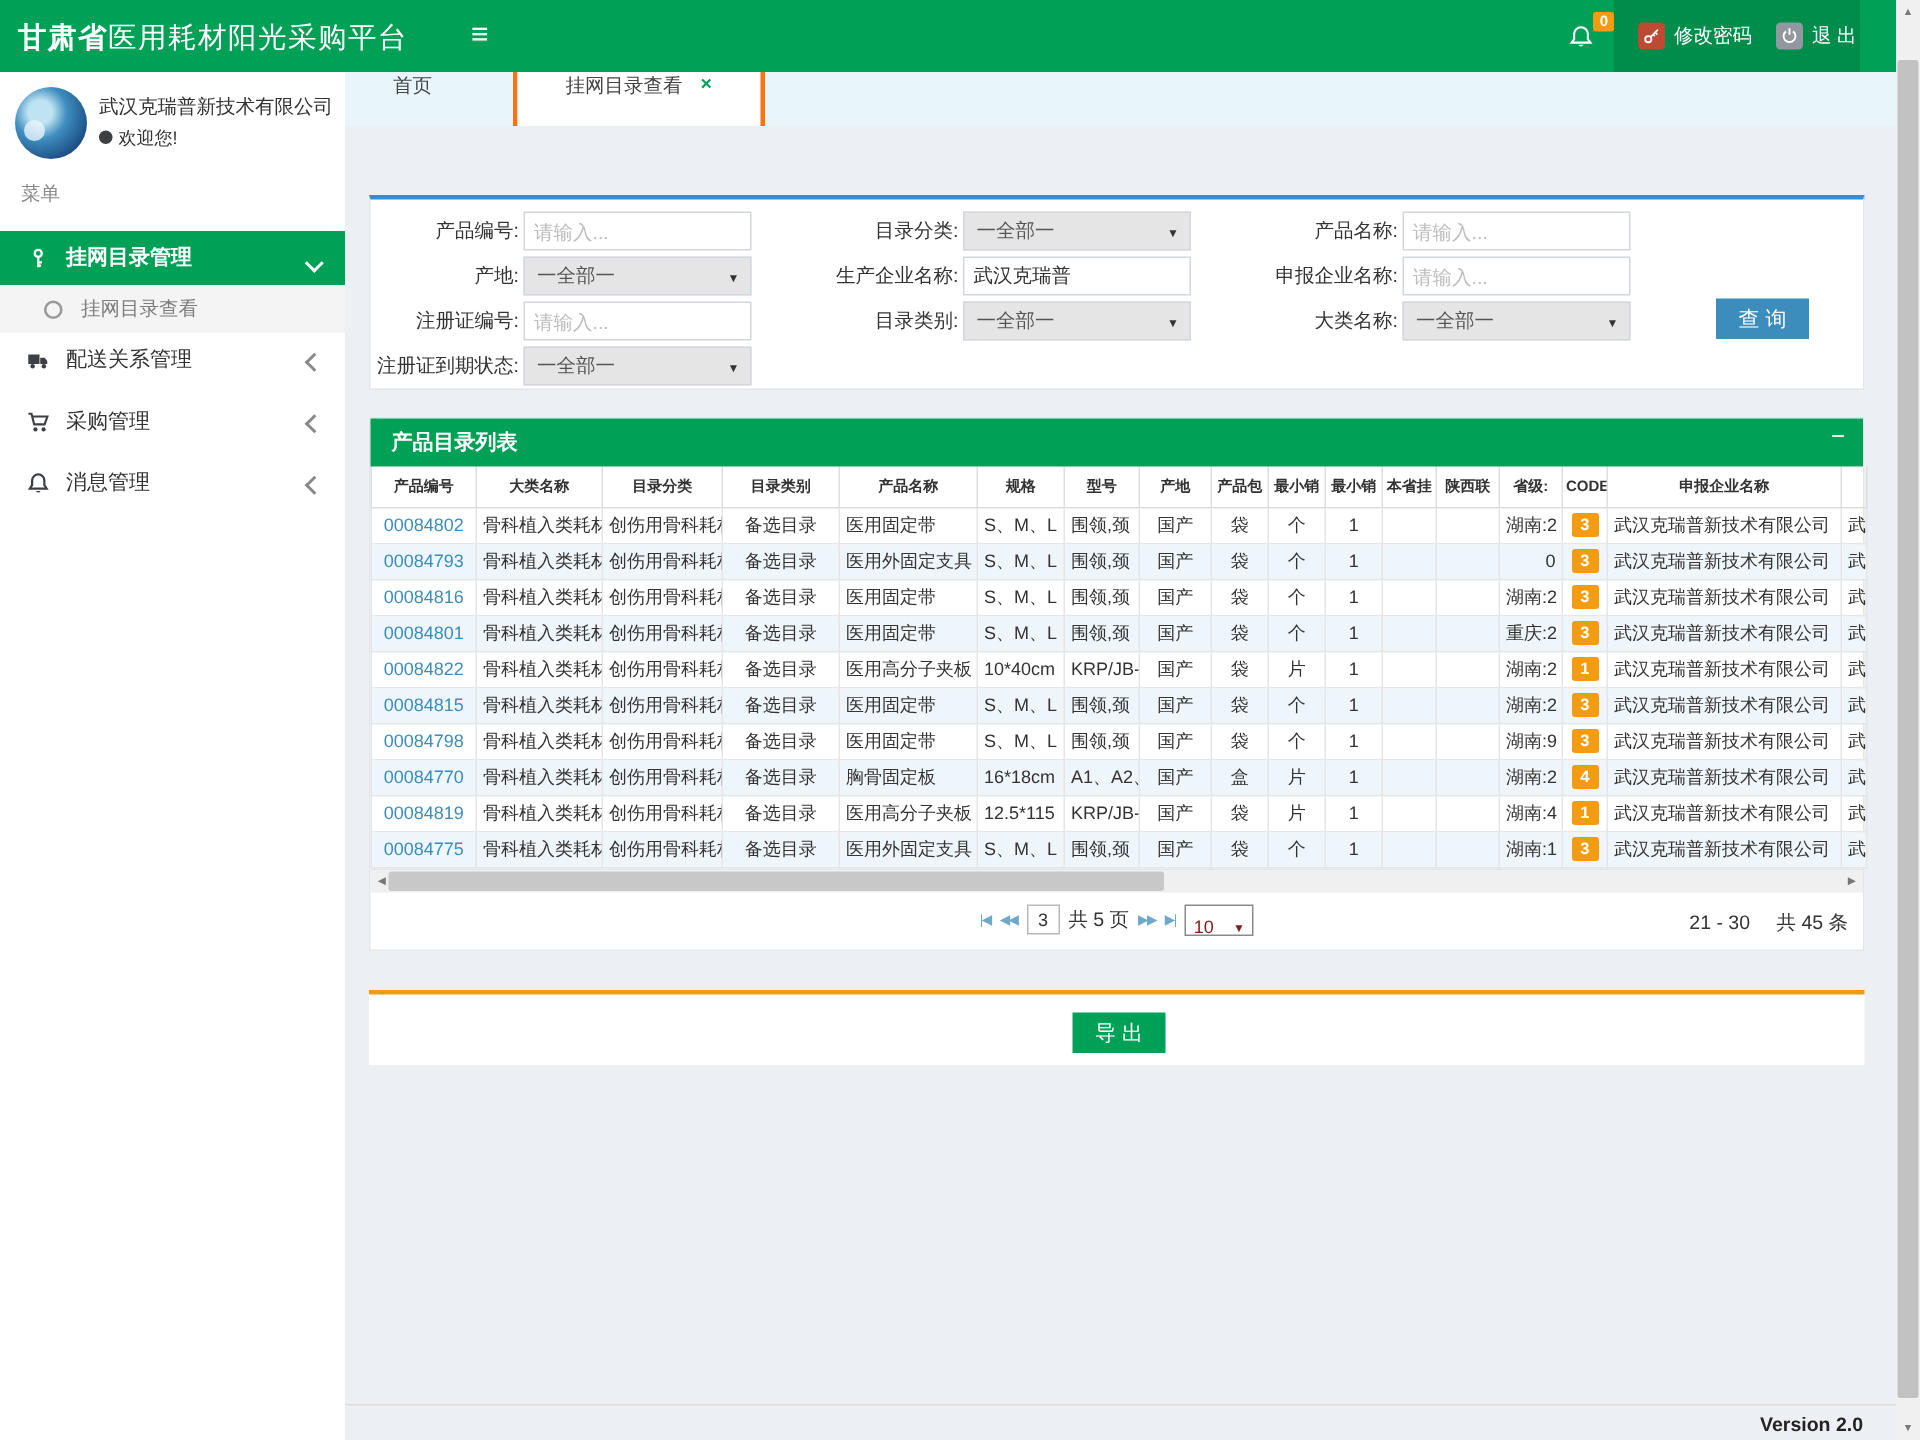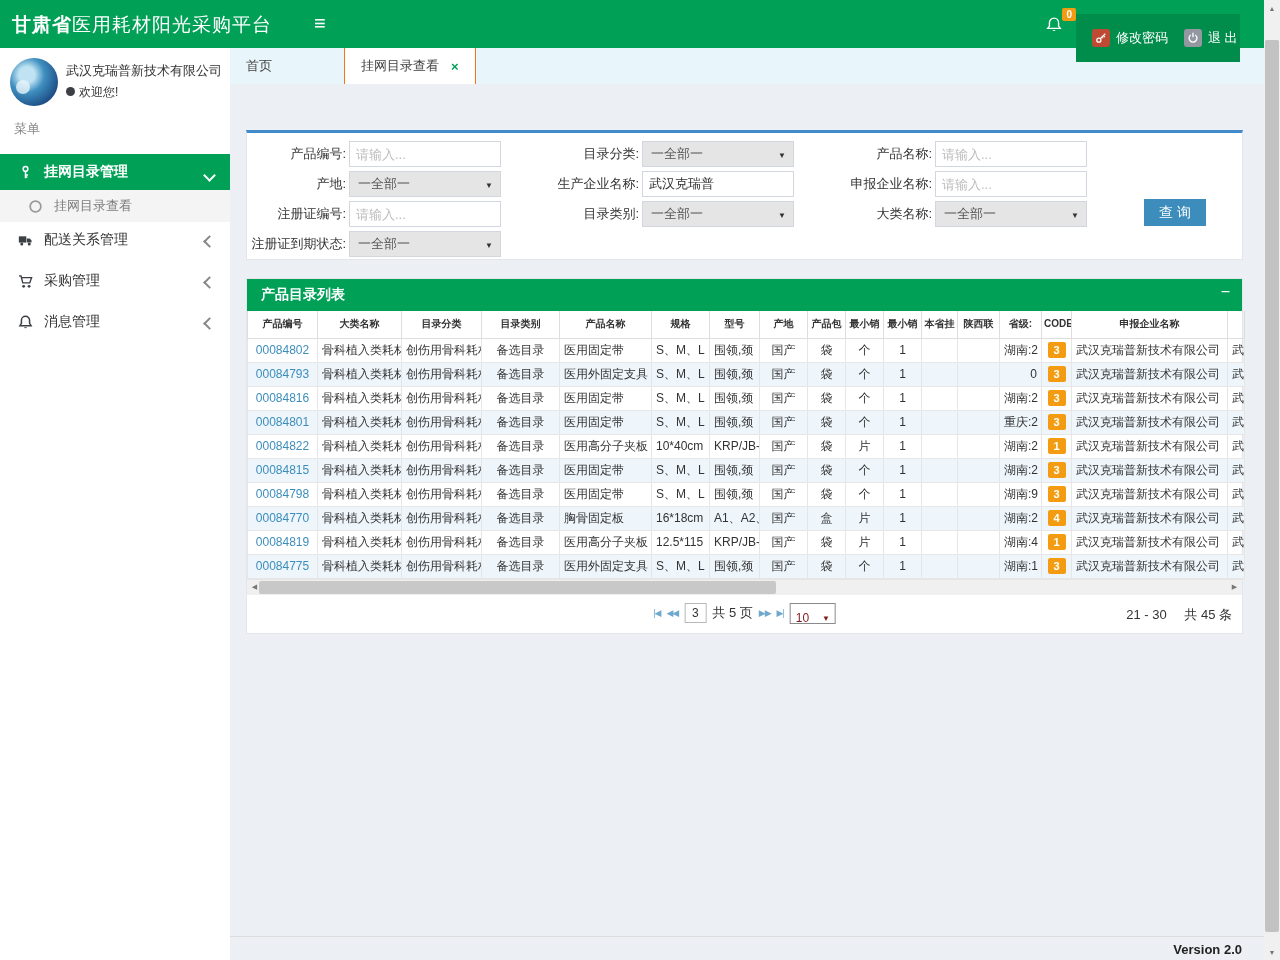--- a/index.html
+++ b/index.html
@@ -7,21 +7,21 @@
        font-family:"Liberation Sans","DejaVu Sans",sans-serif;color:#333;}
   
   .topbar{position:absolute;left:0;top:0;width:1264px;height:48px;background:#00a157;color:#fff;z-index:5;}
   .brand{position:absolute;left:12px;top:12px;font-size:19px;letter-spacing:1px;white-space:nowrap;}
   .brand b{font-weight:900;}
   .burger{position:absolute;left:314px;top:12px;font-size:20px;color:#fff;cursor:pointer;}
   .notif{position:absolute;left:1046px;top:14px;width:26px;height:22px;cursor:pointer;}
   .notif svg{width:16px;height:16px;margin-top:3px;}
   .notif .nbadge{position:absolute;right:-4px;top:-6px;background:#f39c12;color:#fff;font-size:10px;
        padding:1px 4px;border-radius:2px;font-weight:bold;}
-  .top-right{position:absolute;left:1076px;top:14px;width:164px;height:48px;background:#008d4c;display:flex;align-items:center;}
+  .top-right{position:absolute;left:1076px;top:0;width:164px;height:48px;background:#008d4c;display:flex;align-items:center;}
   .top-item{display:flex;align-items:center;margin-left:16px;cursor:pointer;font-size:13px;color:#fff;white-space:nowrap;}
   .ico-sq{width:18px;height:18px;border-radius:3px;display:inline-flex;align-items:center;justify-content:center;margin-right:6px;}
   .ico-key{background:#bf4a33;}
   .ico-pwr{background:#9398a0;}
   .ico-sq svg{width:12px;height:12px;}
   
   .sidebar{position:absolute;left:0;top:48px;width:230px;height:912px;background:#ffffff;border-right:1px solid #e4e7ea;}
   .avatar{position:absolute;left:10px;top:10px;width:48px;height:48px;border-radius:50%;
       background:radial-gradient(circle at 35% 35%, #bfe3f2 0 18%, #3f8fc0 40%, #1d4f86 75%, #123a66 100%);overflow:hidden;}
   .avatar:after{content:"";position:absolute;left:6px;top:22px;width:14px;height:14px;border-radius:50%;background:#e8f4fa;opacity:.8;}
@@ -34,21 +34,21 @@
   .m-item .mi svg{width:15px;height:15px;}
   .m-active{background:#00a157;color:#fff;font-weight:bold;}
   .m-sub{background:#f4f4f4;color:#7d7d7d;font-size:13px;}
   .m-sub .mi{margin-left:26px;font-size:13px;}
   .m-plain{color:#333;}
   .chev{position:absolute;right:16px;width:7px;height:7px;border-right:2px solid;border-bottom:2px solid;}
   .chev-down{transform:rotate(45deg);border-color:#fff;}
   .chev-left{transform:rotate(135deg);border-color:#888;}
   
   .tabbar{position:absolute;left:230px;top:48px;width:1034px;height:36px;background:#e8f5fa;display:flex;border-bottom:1px solid #dfe9ee;}
-  .tab{height:36px;display:flex;align-items:center;padding:0 16px;font-size:13px;color:#444;border-right:1px solid #f97316;cursor:pointer;white-space:nowrap;}
+  .tab{height:36px;display:flex;padding:0 32px;font-size:13px;color:#444;border-right:3px solid #f97316;cursor:pointer;white-space:nowrap;}
   .tab.active{background:#ffffff;}
   .tab .tx{color:#00a157;font-weight:bold;margin-left:12px;font-size:13px;cursor:pointer;}
   .tab1{width:115px;box-sizing:border-box;}
   
   .content{position:absolute;left:230px;top:84px;width:1034px;height:876px;background:#ecf0f5;}
   .page-head{position:absolute;left:16px;top:8px;width:1001px;height:34px;}
   .pg-title{font-size:20px;font-weight:bold;color:#333;display:inline-block;}
   .pg-sub{font-size:15px;font-weight:bold;color:#3c8dbc;margin-left:8px;cursor:pointer;}
   .pg-div{color:#ccc;margin:0 10px;font-size:14px;}
   .pg-code{font-size:15px;color:#aaa;cursor:pointer;}
@@ -522,20 +522,23 @@
           <span class="caret">▼</span>
         </span>
       </div>
       <div class="pg-info">
         <span style="margin-left:0">21 - 30</span>
         <span>共 45 条</span>
       </div>
     </div>
   </div>
 
+  <div class="export-panel">
+    <button class="export-btn">导 出</button>
+  </div>
 
   <div class="foot-line"></div>
   <div class="version">Version 2.0</div>
 </div>
 
 <div class="vscroll">
   <span class="vs-arrow vs-up">▲</span>
   <div class="vs-thumb"></div>
   <span class="vs-arrow vs-down">▼</span>
 </div>

